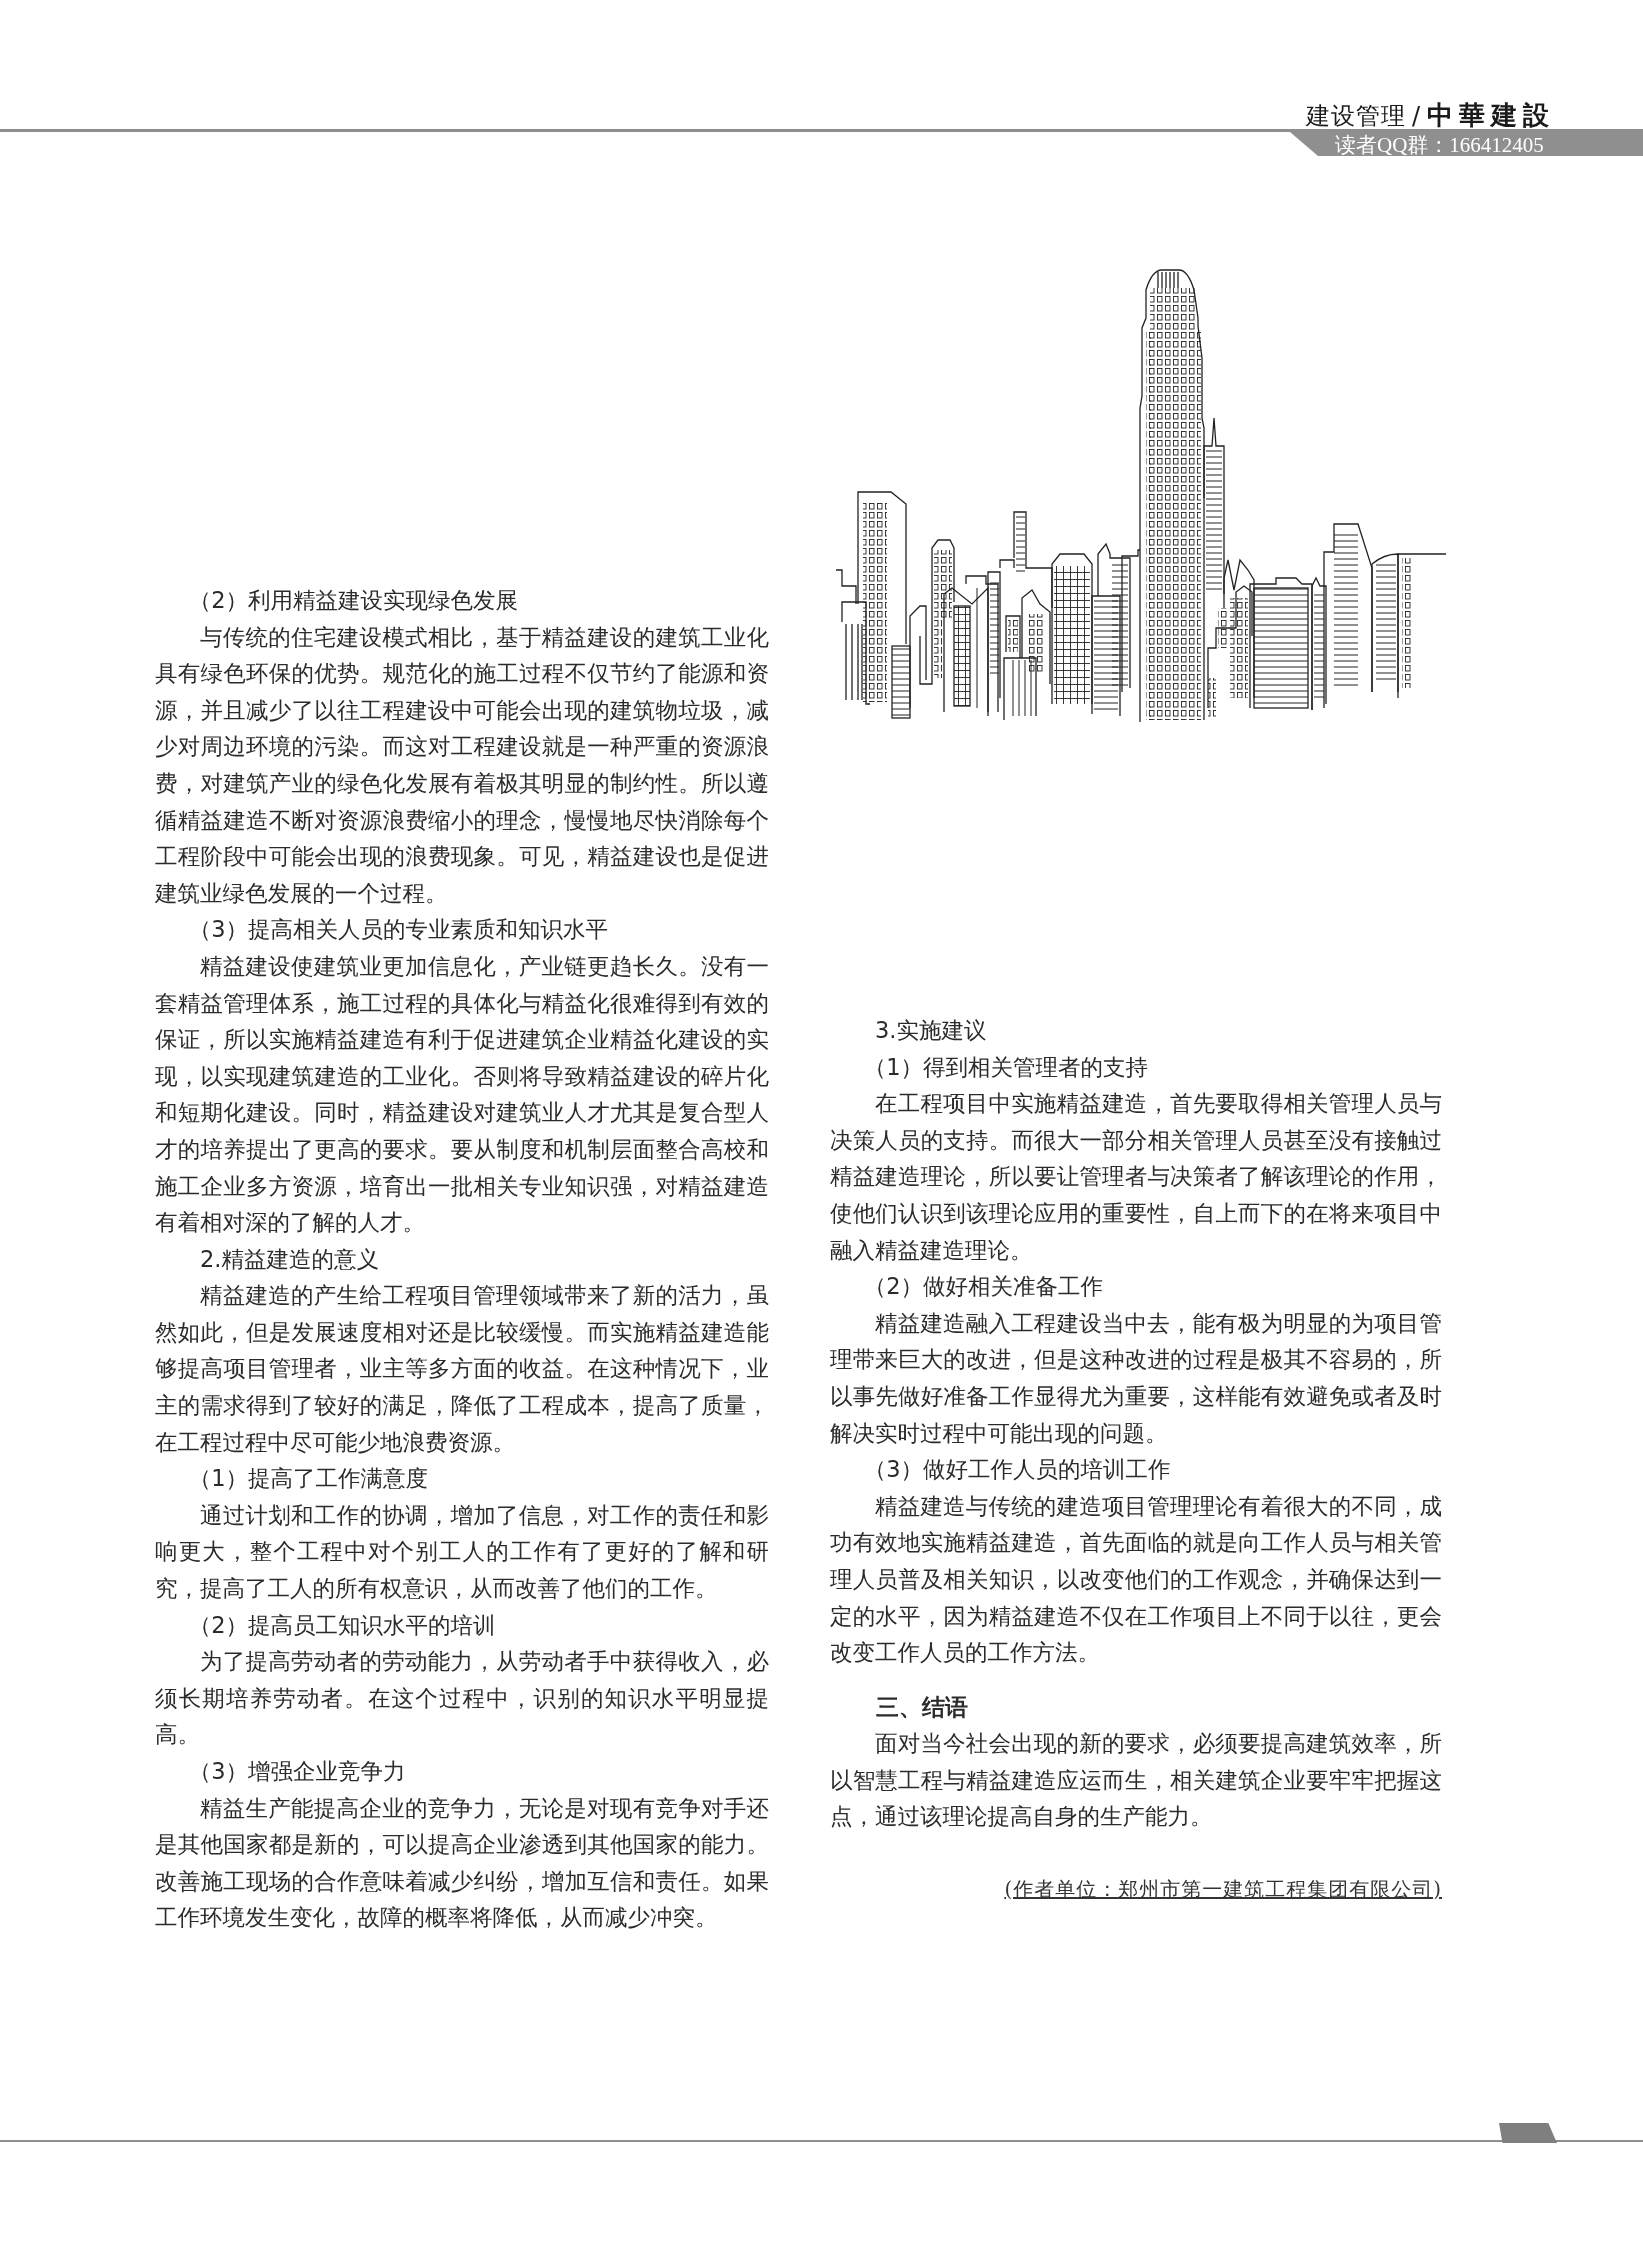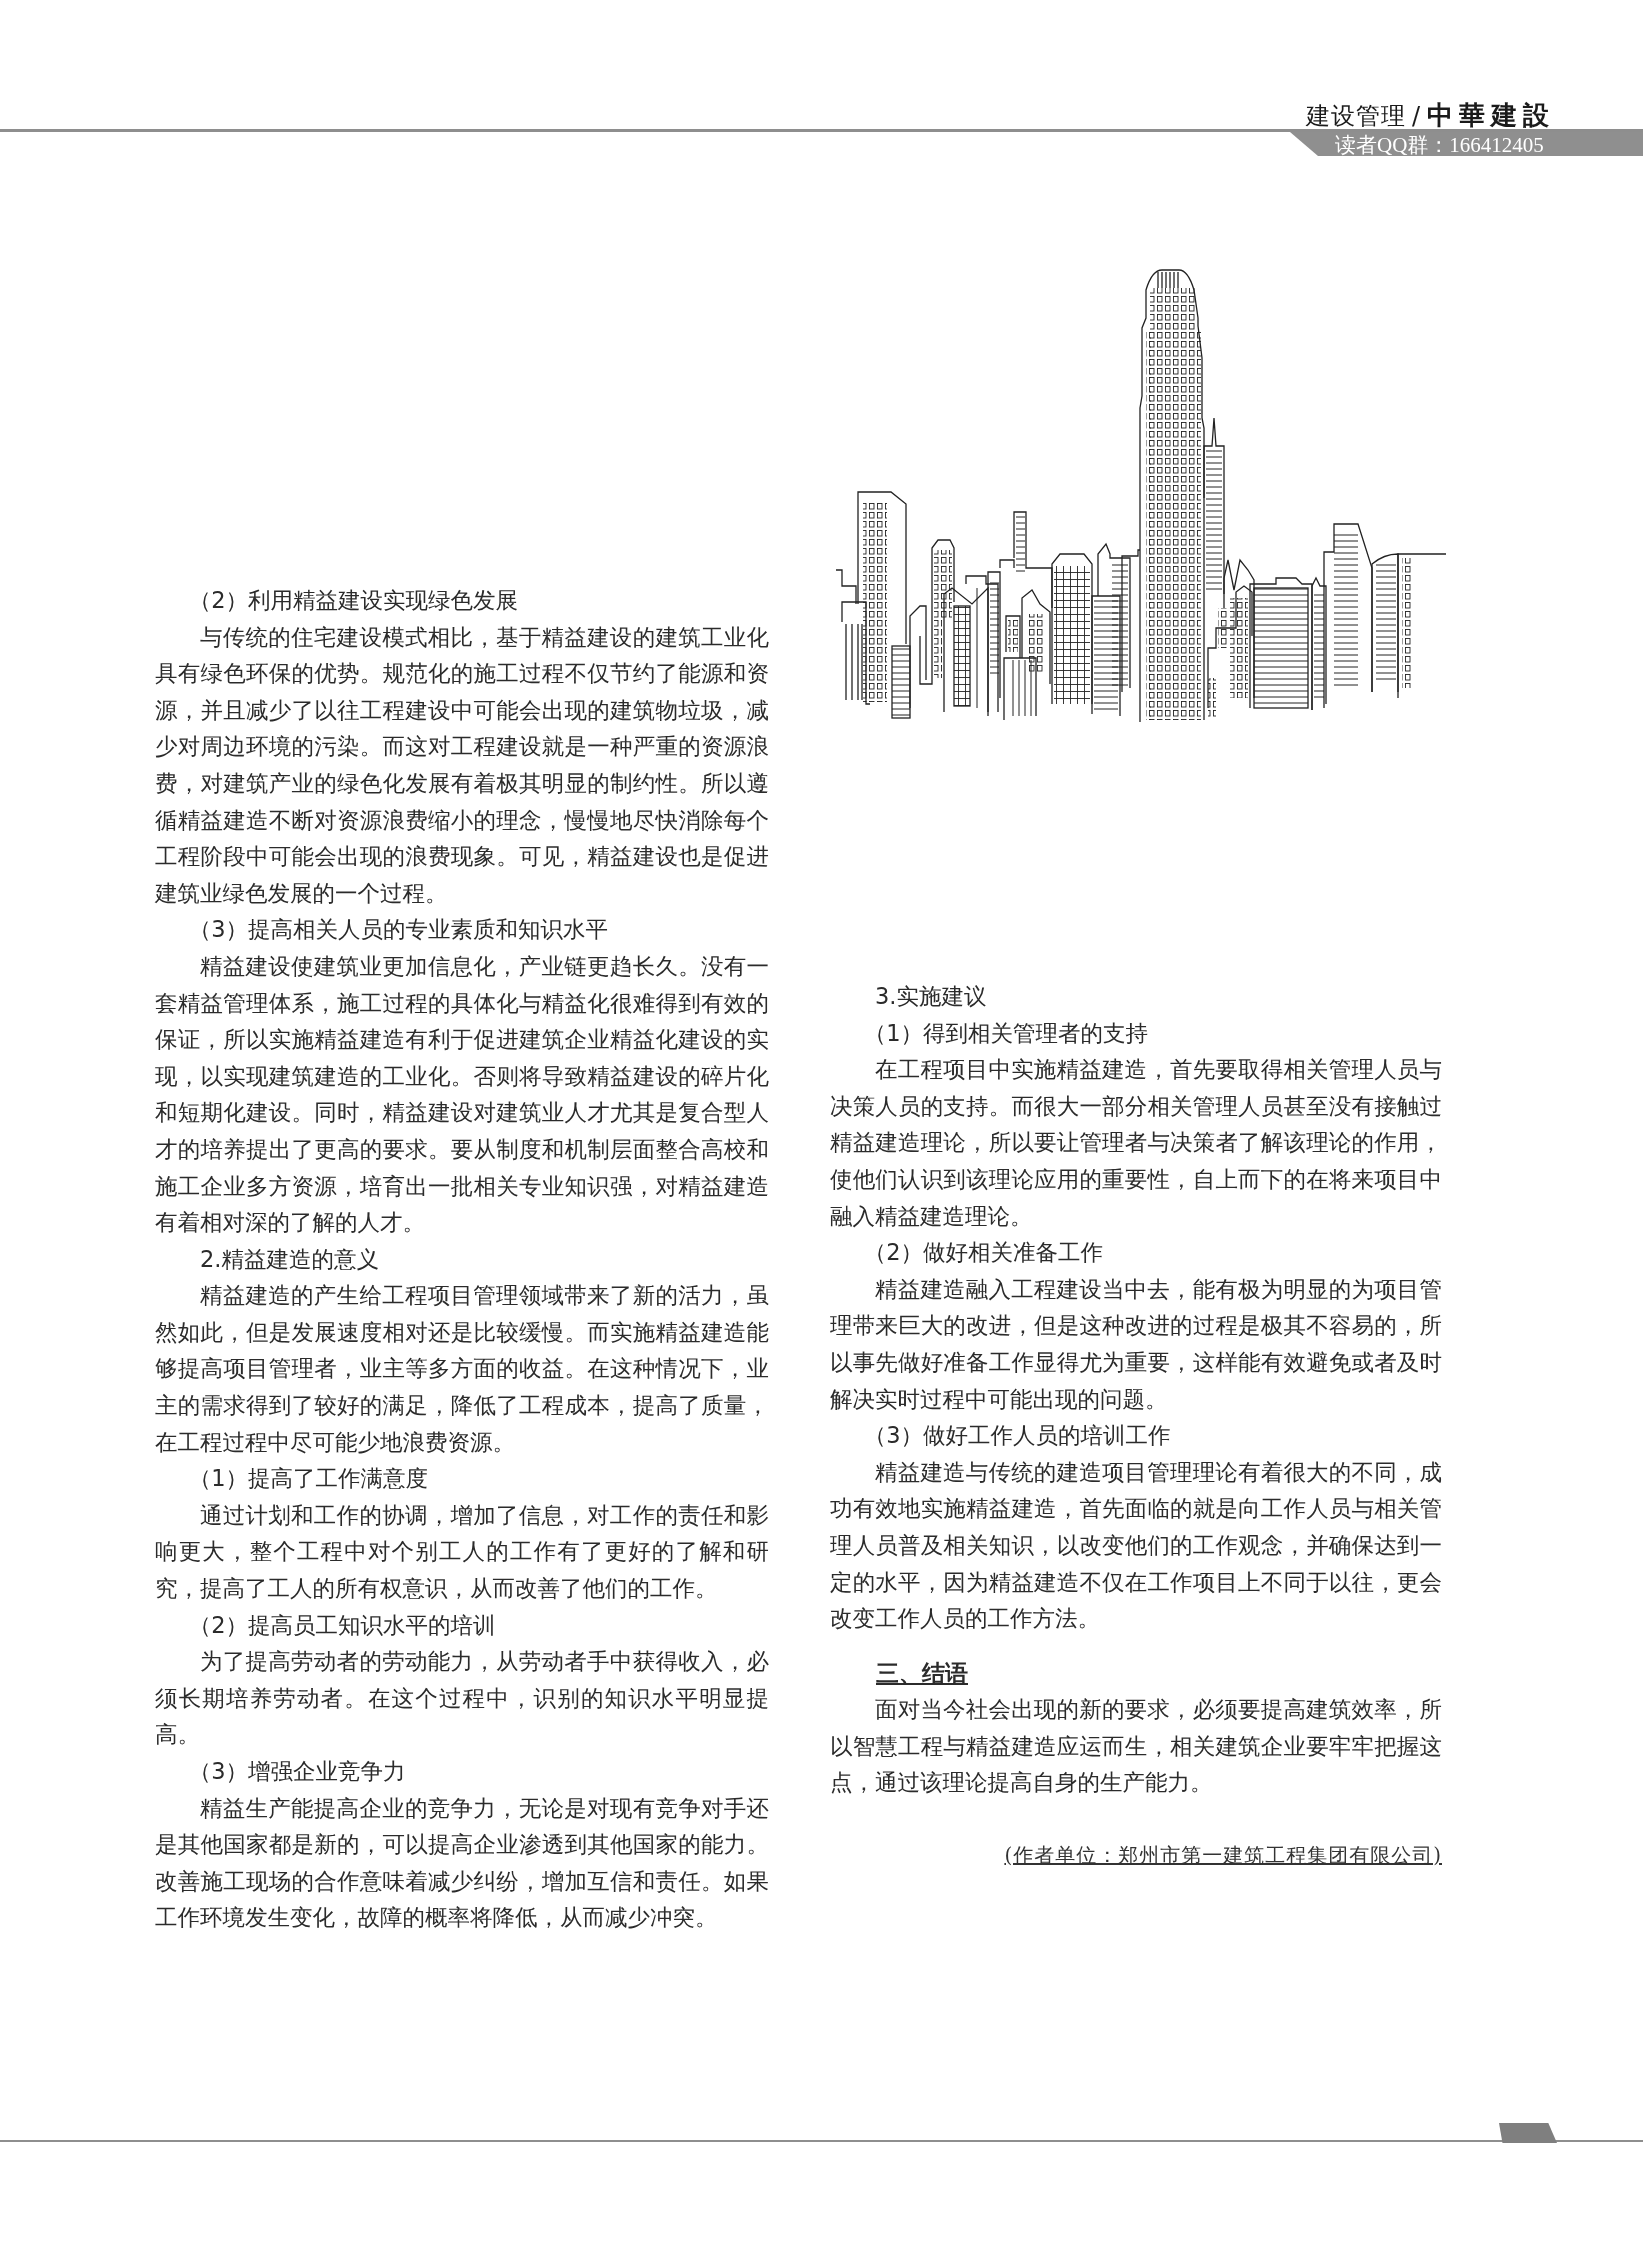--- a/index.html
+++ b/index.html
@@ -9,26 +9,26 @@
   .header-rule { position: absolute; left: 0; top: 129px; width: 1643px; height: 3px; background: #8e8e8e; }
   .header-section { position: absolute; top: 98px; right: 88px; font-size: 24px; color: #1a1a1a; letter-spacing: 1px; white-space: nowrap; text-align: center; }
   .header-section .slash { margin: 0 6px; font-weight: normal; }
   .header-section .brand { font-family: "DejaVu Serif", "Liberation Serif", serif; font-weight: bold; font-size: 26px; letter-spacing: 6px; }
   .header-band { position: absolute; top: 132px; left: 1290px; width: 353px; height: 24px; background: #8f8f8f;
                  clip-path: polygon(0 0, 100% 0, 100% 100%, 28px 100%); }
   .header-qq { position: absolute; top: 131px; left: 1335px; font-family: "Liberation Serif", "DejaVu Serif", serif; font-size: 21px; color: #ffffff; white-space: nowrap; }
 
   .column { position: absolute; font-size: 22.5px; line-height: 36.6px; color: #2b2b2b; }
   .col-left { left: 155px; top: 582px; width: 614px; }
-  .col-right { left: 830px; top: 978px; width: 612px; }
+  .col-right { left: 830px; top: 1012px; width: 612px; }
   .column p { margin: 0; text-align: justify; text-align-last: left; }
   .column .para { text-indent: 2em; }
   .column .sub { text-indent: 1.5em; }
   .column .h2 { text-indent: 2em; }
-  .column .h1 { text-indent: 2em; font-weight: bold; font-size: 23px; margin-top: 18px; text-decoration: underline; }
+  .column .h1 { text-indent: 2em; font-weight: bold; font-size: 23px; margin-top: 18px; }
   .column .nob { text-indent: 0; }
   .author { margin-top: 36px !important; text-align: right; text-align-last: right !important;
             font-family: "DejaVu Serif", "Liberation Serif", serif; font-size: 20px; letter-spacing: 1px; color: #333; text-decoration: underline; }
 
   .figure { position: absolute; left: 836px; top: 268px; width: 610px; height: 700px; }
 
   .footer-rule { position: absolute; left: 0; top: 2140px; width: 1643px; height: 2px; background: #8e8e8e; }
   .footer-tab { position: absolute; left: 1499px; top: 2123px; width: 58px; height: 20px; background: #7f7f7f;
                 clip-path: polygon(0 0, 85% 0, 100% 100%, 6% 100%); }
   .footer-page { position: absolute; left: 1513px; top: 2121px; width: 40px; font-size: 19px; color: #ffffff; margin-top: 25px; }

